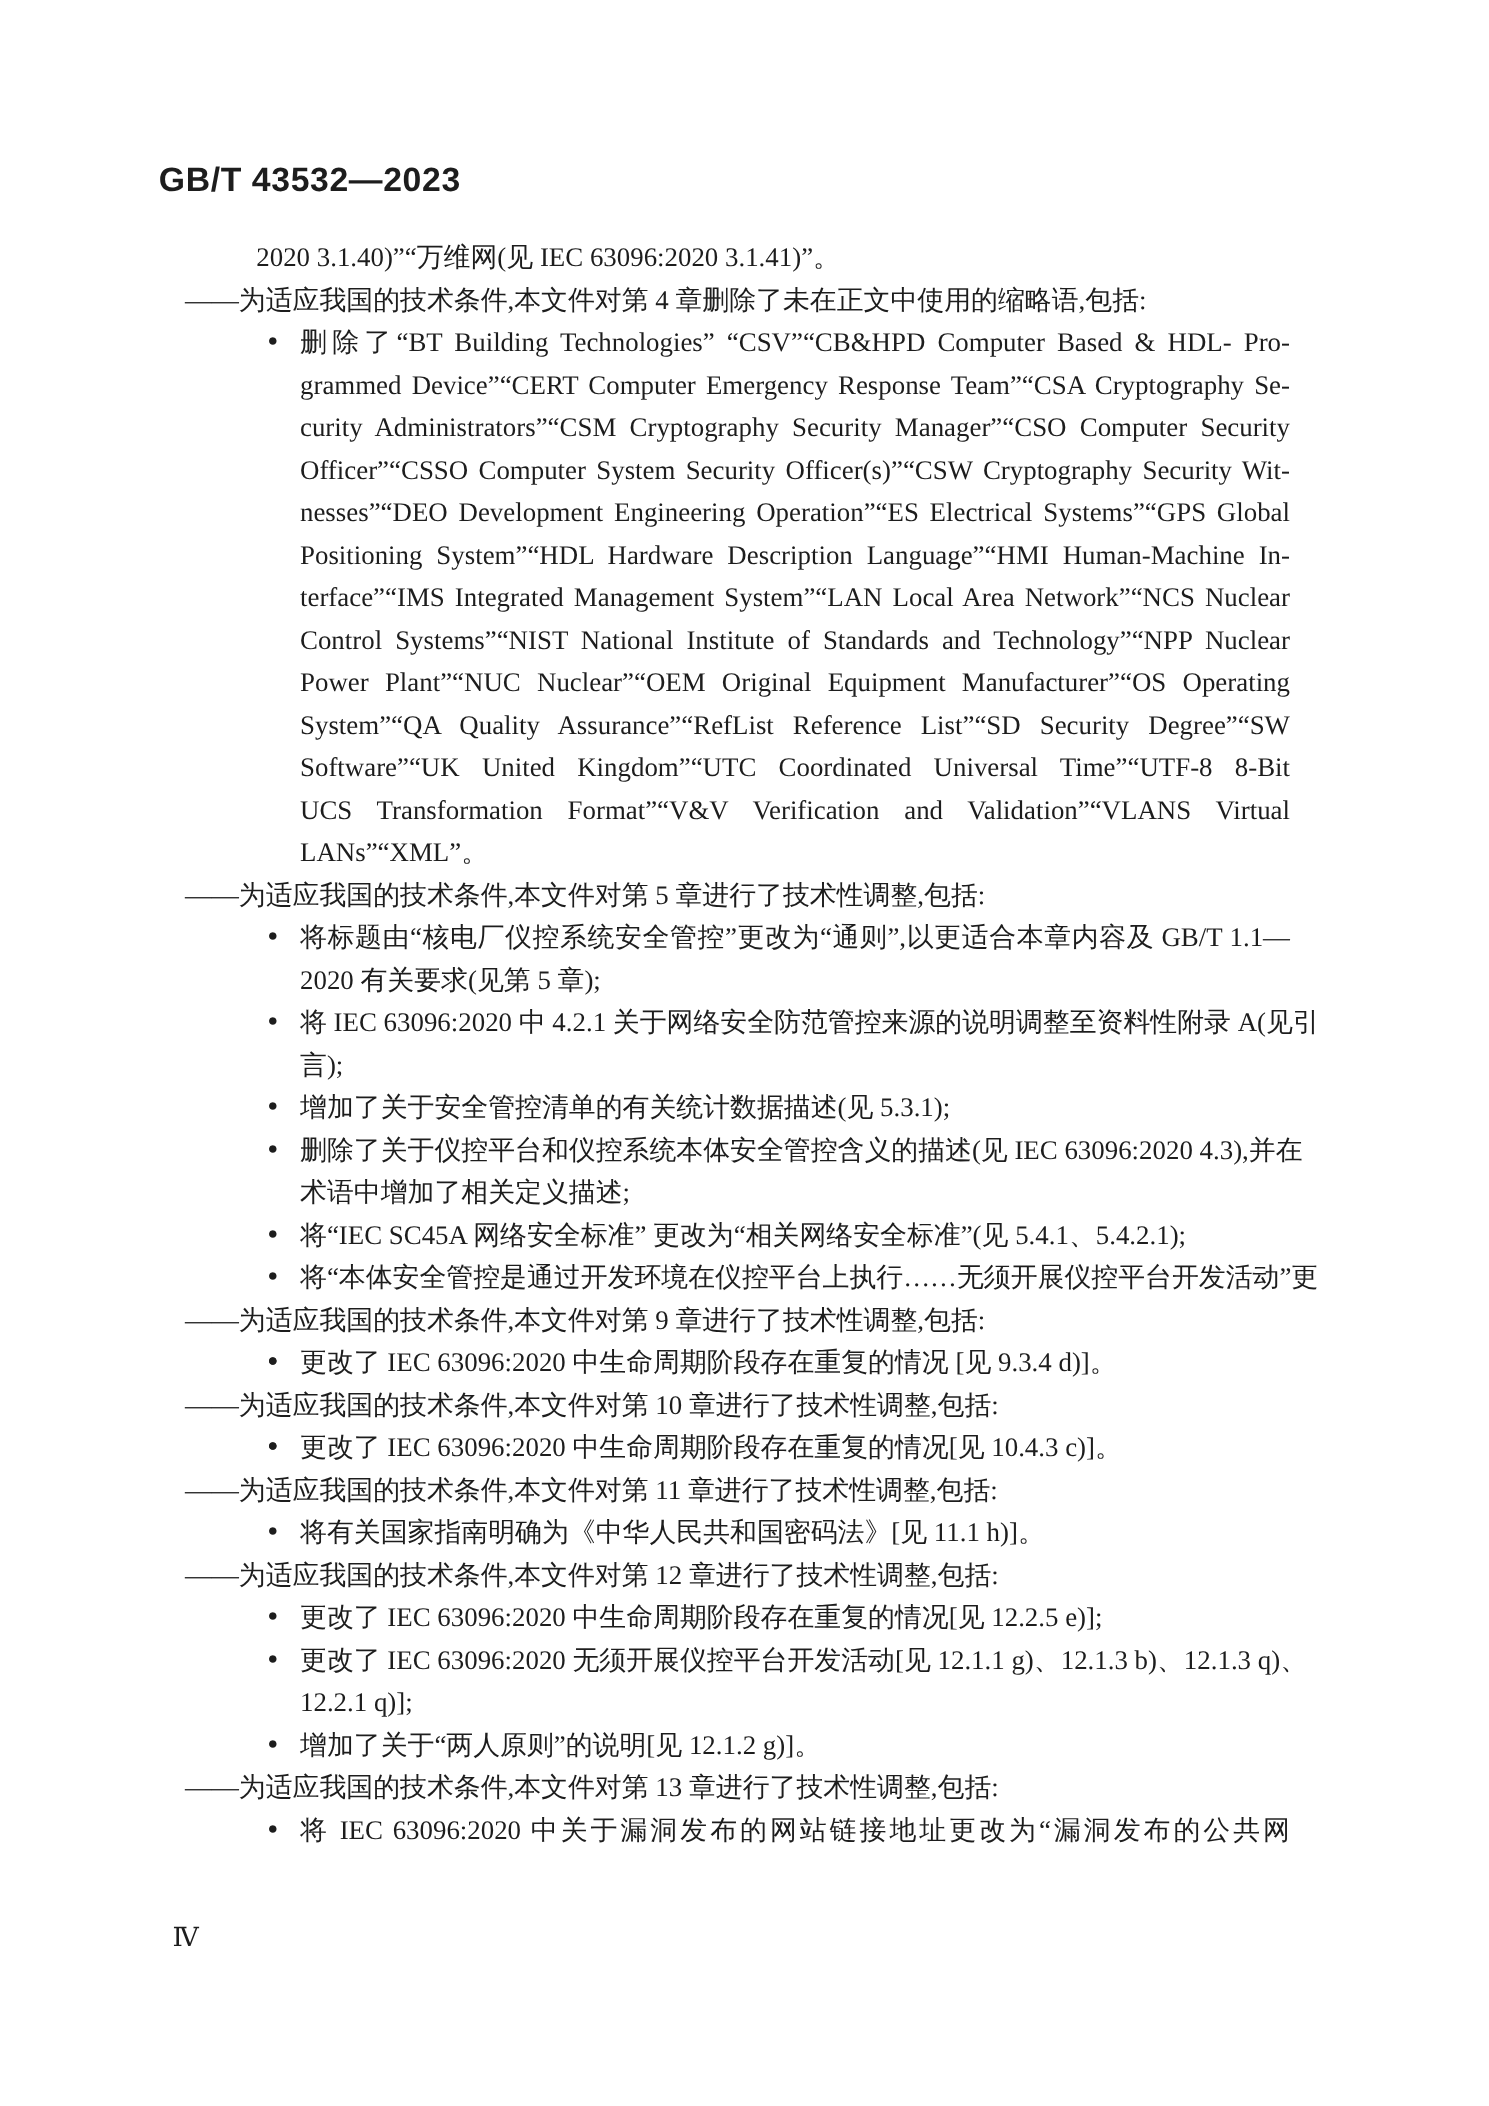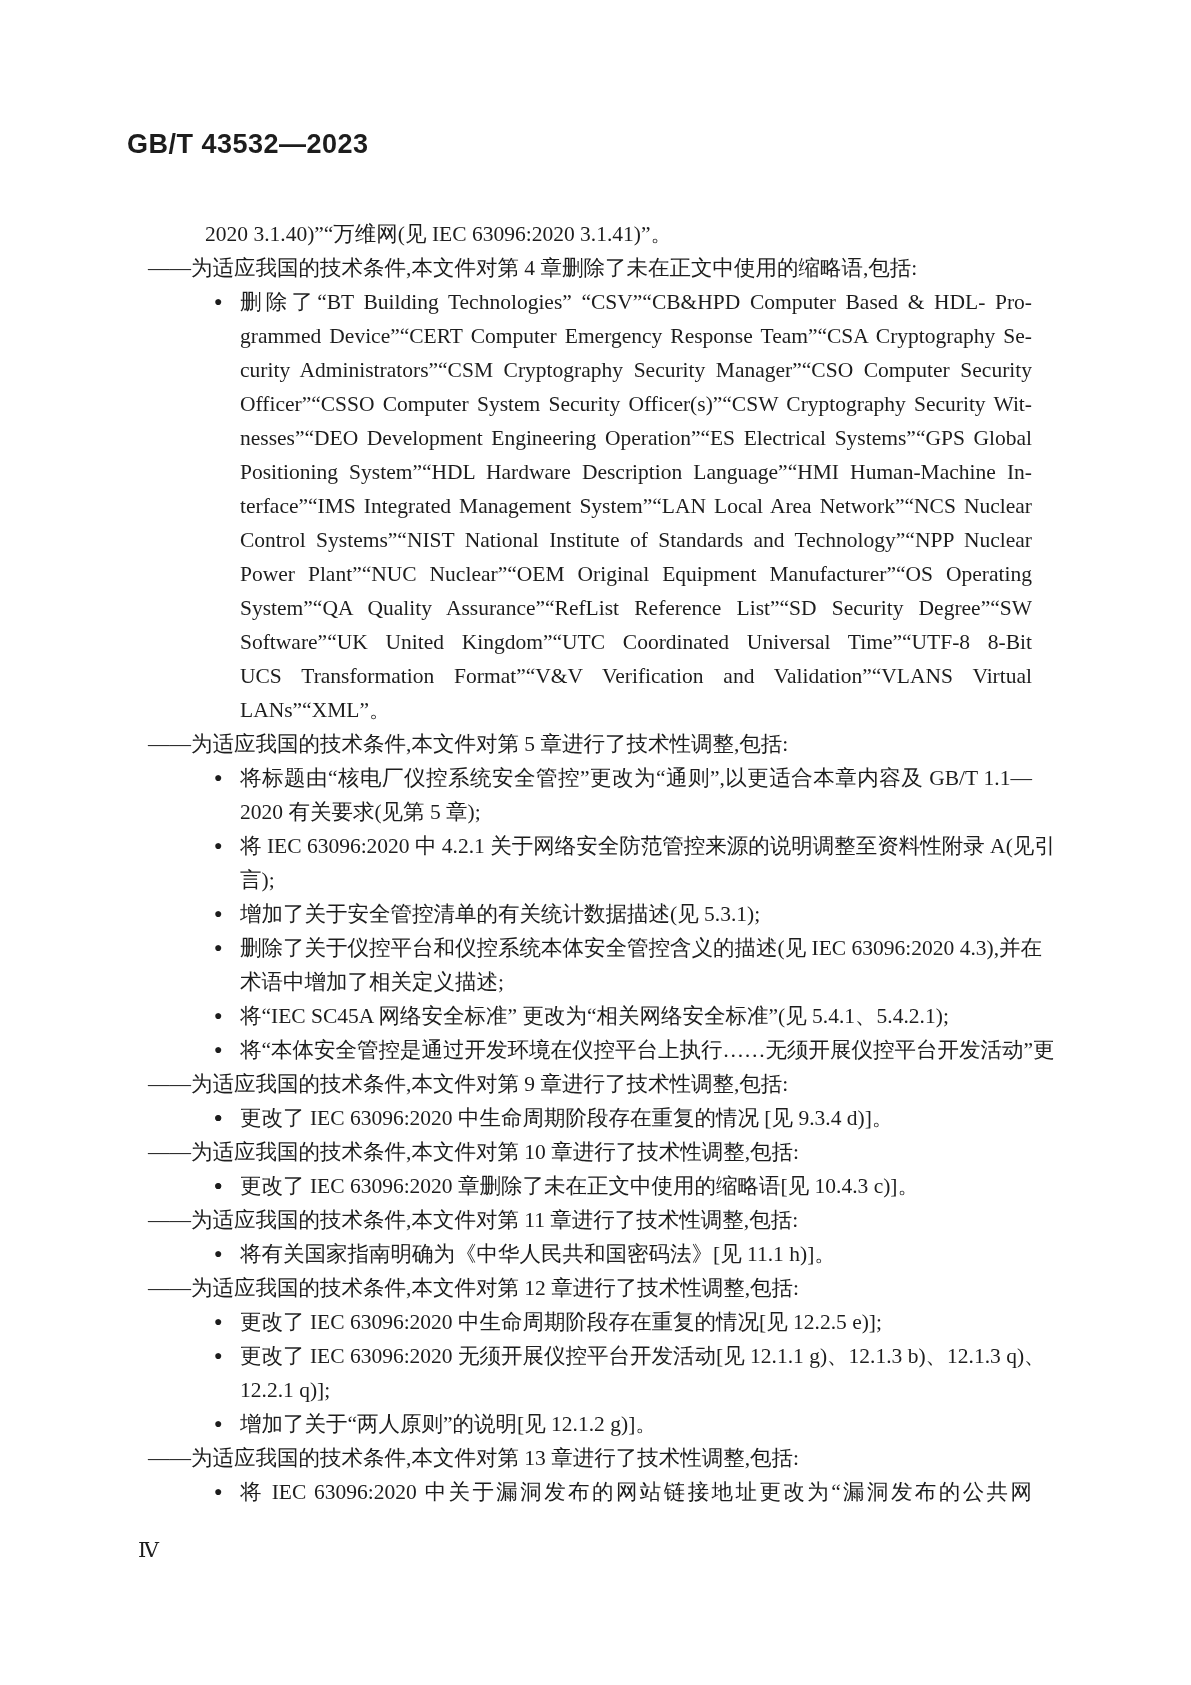--- a/index.html
+++ b/index.html
@@ -20,21 +20,20 @@
     font-family: "Liberation Sans", "DejaVu Sans", sans-serif;
     font-weight: 700;
     font-size: 27px;
     letter-spacing: 0.5px;
   }
   .content {
     position: absolute;
     left: 148px;
     top: 189px;
     width: 884px;
-    margin-top: 28px;
   }
   .line {
     height: 34px;
     line-height: 34px;
     font-size: 21.5px;
     white-space: nowrap;
     overflow: visible;
   }
   .just {
     text-align: justify;
@@ -145,21 +144,21 @@
     <div class="para dash">
       <div class="line">——为适应我国的技术条件,本文件对第 10 章进行了技术性调整,包括:</div>
     </div>
 
     <div class="para bullet">
       <span class="marker">●</span>
     </div>
 
     <div class="para bullet">
       <span class="marker">●</span>
-      <div class="line">更改了 IEC 63096:2020 章删除了未在正文中使用的缩略语[见 10.4.3 c)]。</div>
+      <div class="line">更改了 IEC 63096:2020 中生命周期阶段存在重复的情况[见 10.4.3 c)]。</div>
     </div>
 
     <div class="para dash">
       <div class="line">——为适应我国的技术条件,本文件对第 11 章进行了技术性调整,包括:</div>
     </div>
 
     <div class="para bullet">
       <span class="marker">●</span>
       <div class="line">将有关国家指南明确为《中华人民共和国密码法》[见 11.1 h)]。</div>
     </div>

